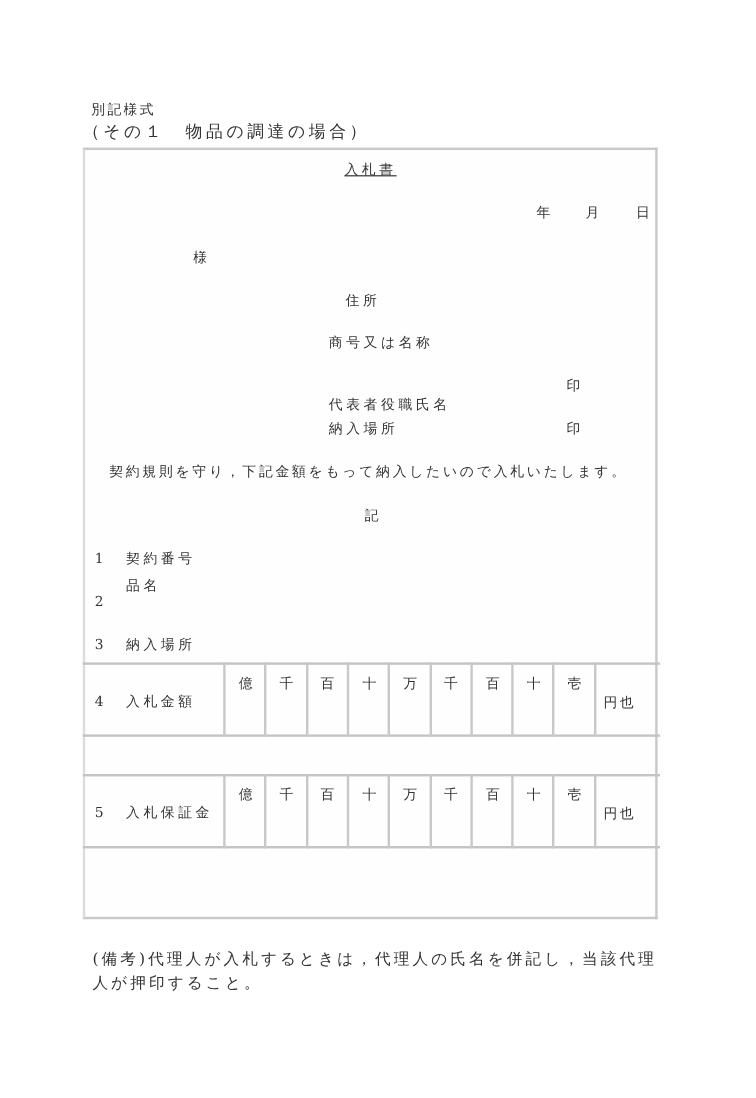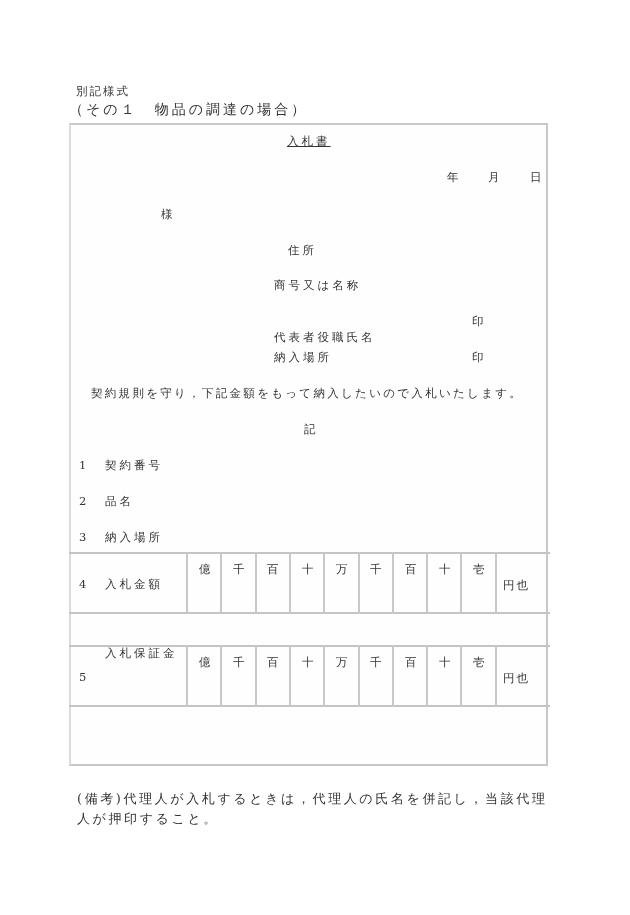--- a/index.html
+++ b/index.html
@@ -70,21 +70,21 @@
 <div class="abs spaced" style="left:274px; top:350px;">納入場所</div>
 <div class="abs" style="left:472px; top:350px;">印</div>
 
 <div class="abs" style="left:91px; top:386px; letter-spacing:2.3px;text-align:center;">契約規則を守り，下記金額をもって納入したいので入札いたします。</div>
 
 <div class="abs" style="left:304px; top:422px;">記</div>
 
 <div class="abs" style="left:79px; top:458px;">1</div>
 <div class="abs spaced" style="left:105px; top:458px;">契約番号</div>
 <div class="abs" style="left:79px; top:494px;">2</div>
-<div class="abs spaced" style="left:105px; top:494px;">品名</div>
+<div class="abs spaced" style="left:105px; top:481px;">品名</div>
 <div class="abs" style="left:79px; top:530px;">3</div>
 <div class="abs spaced" style="left:105px; top:530px;">納入場所</div>
 
 <div class="hline" style="top:552px;"></div>
 <div class="hline" style="top:612px;"></div>
 <div class="hline" style="top:645px;"></div>
 <div class="hline" style="top:705px;"></div>
 
 <div class="vline" style="left:186px; top:552px; height:62px;"></div>
 <div class="vline" style="left:220px; top:552px; height:62px;"></div>
@@ -116,21 +116,21 @@
 <div class="abs" style="left:267px; top:562px;">百</div>
 <div class="abs" style="left:302px; top:562px;">十</div>
 <div class="abs" style="left:336px; top:562px;">万</div>
 <div class="abs" style="left:370px; top:562px;">千</div>
 <div class="abs" style="left:405px; top:562px;">百</div>
 <div class="abs" style="left:439px; top:562px;">十</div>
 <div class="abs" style="left:473px; top:562px;">壱</div>
 <div class="abs" style="left:503px; top:578px; letter-spacing:2px;">円也</div>
 
 <div class="abs" style="left:79px; top:670px;">5</div>
-<div class="abs spaced" style="left:105px; top:646px;">入札保証金</div>
+<div class="abs spaced" style="left:105px; top:670px;">入札保証金</div>
 
 <div class="abs" style="left:199px; top:655px;">億</div>
 <div class="abs" style="left:233px; top:655px;">千</div>
 <div class="abs" style="left:267px; top:655px;">百</div>
 <div class="abs" style="left:302px; top:655px;">十</div>
 <div class="abs" style="left:336px; top:655px;">万</div>
 <div class="abs" style="left:370px; top:655px;">千</div>
 <div class="abs" style="left:405px; top:655px;">百</div>
 <div class="abs" style="left:439px; top:655px;">十</div>
 <div class="abs" style="left:473px; top:655px;">壱</div>

